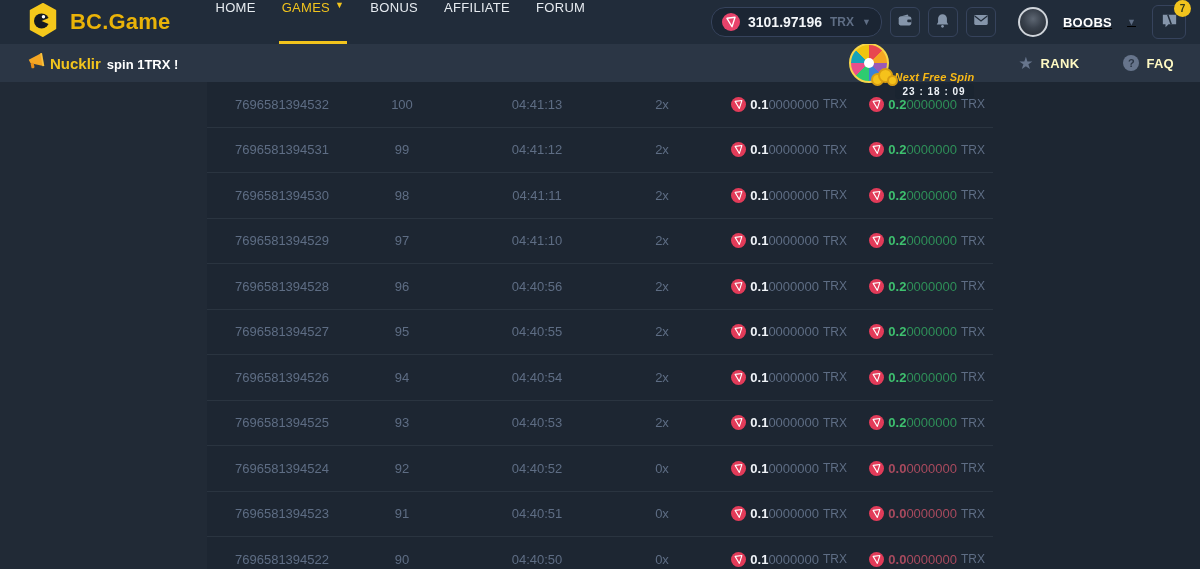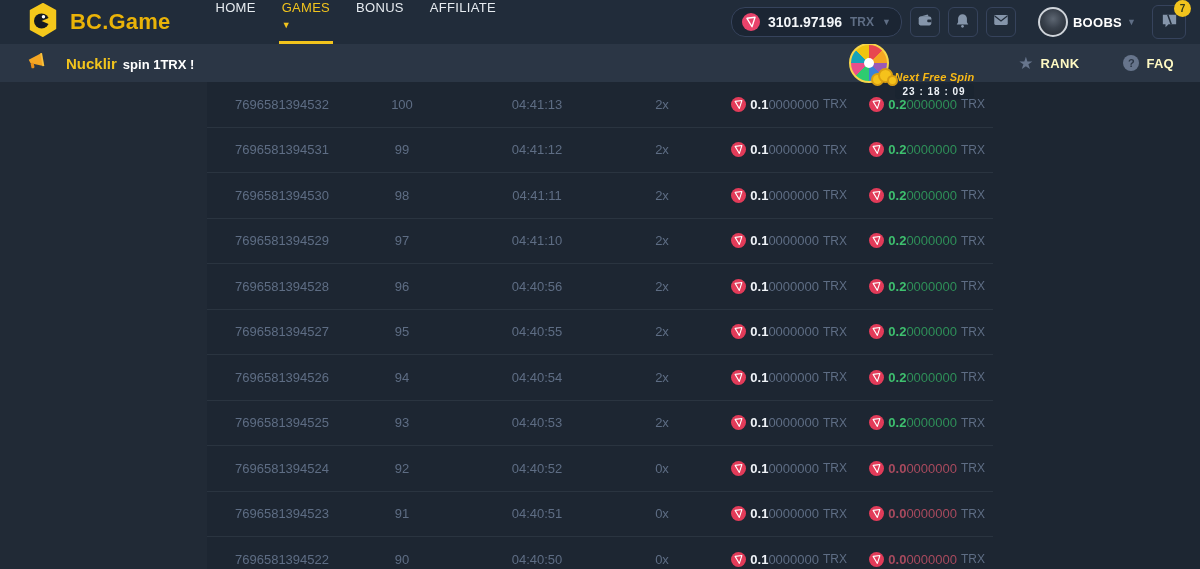--- a/index.html
+++ b/index.html
@@ -13,60 +13,60 @@
   }
   .brand{ display:flex; align-items:center; gap:10px; cursor:pointer; }
   .brand-name{ color:#eab308; font-size:22px; font-weight:bold; letter-spacing:.2px; }
   .mainnav{ display:flex; align-items:center; margin-left:32px; height:44px; }
   .nav-item{
     position:relative; height:44px; display:flex; align-items:flex-start; gap:5px;
     padding:0 13px; color:#e6ebf0; font-size:13px; font-weight:normal; cursor:pointer;
     letter-spacing:.3px;
   }
   .nav-item .caret{ color:#f2c41d; font-size:9px; }
-  .nav-item.active{ color:#f2c41d;flex-direction:column; }
+  .nav-item.active{ color:#f2c41d; }
   .nav-item.active::after{
     content:""; position:absolute; left:10px; right:10px; bottom:0; height:3px;
     background:#f2c41d;
   }
   .top-right{ margin-left:auto; display:flex; align-items:center; gap:8px; }
   .balance-pill{
     height:30px; display:flex; align-items:center; gap:8px; padding:0 10px;
     background:#1b2533; border:1px solid #36435c; border-radius:14px; cursor:pointer;
   }
   .balance-amount{ color:#f2f5f8; font-size:14px; font-weight:bold; }
   .balance-cur{ color:#5f6e85; font-size:12px; font-weight:bold; }
   .caret-sm{ color:#5f6e85; font-size:9px; }
   .icon-btn{
     width:30px; height:30px; border:1px solid #36435c; border-radius:6px;
     display:flex; align-items:center; justify-content:center; cursor:pointer;
     background:transparent;
   }
-  .user-cluster{ display:flex; align-items:center; gap:5px; margin-left:14px; cursor:pointer; }
+  .user-cluster{ display:flex; align-items:center; gap:15px; margin-left:14px; cursor:pointer;text-decoration:underline; }
   .avatar{
     width:30px; height:30px; border-radius:50%; border:2px solid #cfd4da;
     background:radial-gradient(circle at 50% 38%, #5d6672 0%, #39414c 45%, #20262e 100%);
   }
   .username{ color:#fff; font-size:13px; font-weight:bold; letter-spacing:.3px; }
   .chat-btn{
     position:relative; width:34px; height:34px; border:1px solid #36435c; border-radius:6px;
     display:flex; align-items:center; justify-content:center; cursor:pointer; margin-left:8px;
   }
   .chat-badge{
     position:absolute; top:-6px; right:-6px; width:17px; height:17px; border-radius:50%;
     background:#f2c41d; color:#333a1a; font-size:10px; font-weight:bold;
     display:flex; align-items:center; justify-content:center;
   }
 
   
   .announcebar{
     height:38px; background:#2b3645; display:flex; align-items:center;
     padding:0 26px; position:relative; z-index:2;
   }
-  .announce-left{ display:flex; align-items:center; gap:18px; cursor:pointer; }
+  .announce-left{ display:flex; align-items:center; gap:2px; cursor:pointer; }
   .announce-text{ font-size:13px; font-weight:bold; color:#fff; }
   .announce-text .gname{ color:#f2c41d; font-size:15px; margin-right:6px; }
   .announce-right{ margin-left:auto; display:flex; align-items:center; gap:0; }
 
   .spin-cluster{ position:relative; display:flex; align-items:center; height:38px; cursor:pointer; }
   .wheel{ position:relative; width:40px; height:40px; margin-right:6px; }
   .wheel-disc{
     width:40px; height:40px; border-radius:50%;
     background:conic-gradient(#e8474f 0 45deg,#f5a623 45deg 90deg,#9b59b6 90deg 135deg,
       #3b82d8 135deg 180deg,#2ecc71 180deg 225deg,#e84f8a 225deg 270deg,
@@ -145,20 +145,23 @@
     <div class="nav-item active">
       <span>GAMES</span>
       <span class="caret">▼</span>
     </div>
     <div class="nav-item">
       <span>BONUS</span>
     </div>
     <div class="nav-item">
       <span>AFFILIATE</span>
     </div>
+    <div class="nav-item">
+      <span>FORUM</span>
+    </div>
   </nav>
 
   <div class="top-right">
     <div class="balance-pill">
       <span class="trx-ic" style="width:18px;height:18px;">
         <svg style="width:18px;height:18px;" viewBox="0 0 16 16">
             <circle cx="8" cy="8" r="8" fill="#e8436b"></circle>
             <path d="M4.4 4.7 L11.6 3.8 L8.9 12.2 Z" fill="none" stroke="#fff" stroke-width="1.2" stroke-linejoin="round"></path>
           </svg>
       </span>

